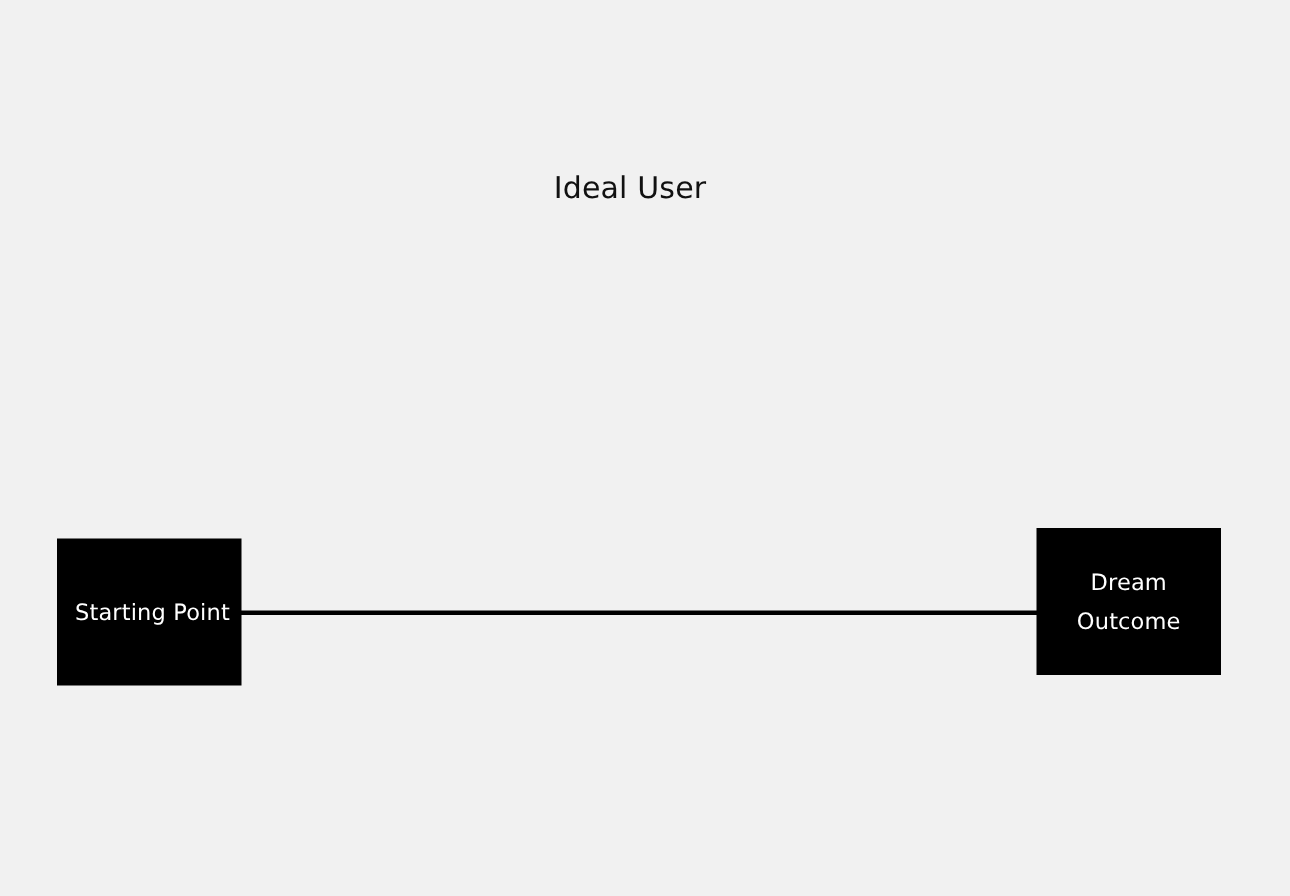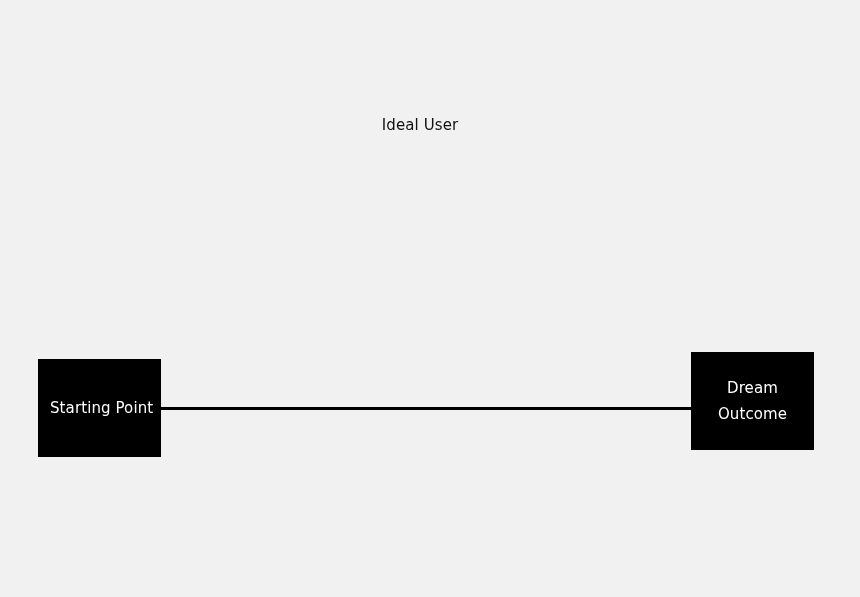--- a/index.html
+++ b/index.html
@@ -18,21 +18,21 @@
     width: 860px;
     height: 597px;
     background: #f1f1f1;
   }
   .diagram-title {
     position: absolute;
     left: 0;
     top: 116px;
     width: 840px;
     text-align: center;
-    font-size: 15px;
+    font-size: 20px;
     line-height: 19px;
     color: #111111;
     letter-spacing: 0.1px;
     white-space: nowrap;
   }
   .node {
     position: absolute;
     background: #000000;
     color: #ffffff;
     display: flex;

